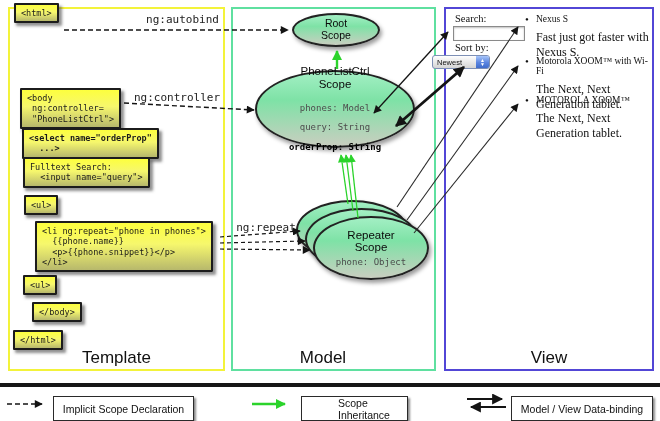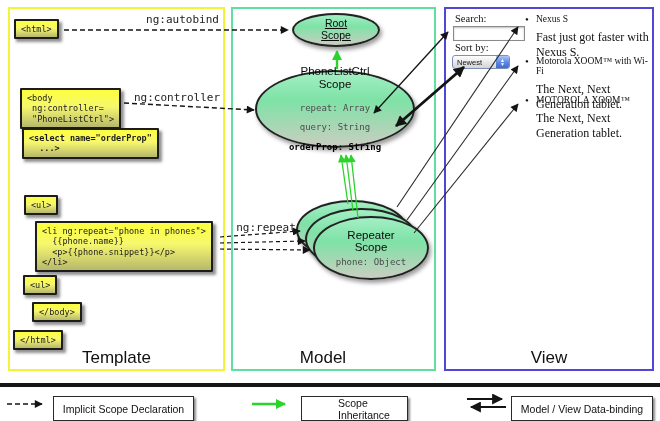--- a/index.html
+++ b/index.html
@@ -61,64 +61,66 @@
 
 <div class="canvas">
 
   <div class="col col-template"></div>
   <div class="col col-model"></div>
   <div class="col col-view"></div>
   <div class="lbl-template">Template</div>
   <div class="lbl-model">Model</div>
   <div class="lbl-view">View</div>
 
-  <div class="code-box" style="left:14px;top:19px;">&lt;html&gt;</div>
+  <div class="code-box" style="left:14px;top:3px;">&lt;html&gt;</div>
   <div class="code-box" style="left:20px;top:88px;">&lt;body
  ng:controller=
  "PhoneListCtrl"&gt;</div>
   <div class="code-box code-bold" style="left:22px;top:128px;">&lt;select name="orderProp"
   ...&gt;</div>
+  <div class="code-box" style="left:23px;top:157px;">Fulltext Search:
+  &lt;input name="query"&gt;</div>
   <div class="code-box" style="left:24px;top:195px;">&lt;ul&gt;</div>
   <div class="code-box" style="left:35px;top:221px;">&lt;li ng:repeat="phone in phones"&gt;
   {{phone.name}}
   &lt;p&gt;{{phone.snippet}}&lt;/p&gt;
 &lt;/li&gt;</div>
   <div class="code-box" style="left:23px;top:275px;">&lt;ul&gt;</div>
   <div class="code-box" style="left:32px;top:302px;">&lt;/body&gt;</div>
   <div class="code-box" style="left:13px;top:330px;">&lt;/html&gt;</div>
 
   <div class="scope" style="left:292px;top:13px;width:88px;height:34px;">
-    <div class="scope-title" style="font-size:10.5px;text-decoration:underline;">Root
+    <div class="scope-title" style="font-size:10.5px;">Root
 Scope</div>
   </div>
 
   <div class="scope" style="left:255px;top:70px;width:160px;height:78px;gap:9px;">
     <div class="scope-title">PhoneListCtrl
 Scope</div>
-    <div class="scope-prop" style="margin-top:3px;">repeat: Array</div>
+    <div class="scope-prop" style="margin-top:3px;">phones: Model</div>
     <div class="scope-prop">query: String</div>
     <div class="scope-prop bold">orderProp: String</div>
   </div>
 
   <div class="scope stack-shell" style="left:296px;top:200px;width:112px;height:60px;"></div>
   <div class="scope stack-shell" style="left:305px;top:208px;width:113px;height:62px;"></div>
   <div class="scope" style="left:313px;top:216px;width:116px;height:64px;">
     <div class="scope-title">Repeater
 Scope</div>
     <div class="scope-prop" style="margin-top:3px;">phone: Object</div>
   </div>
 
   <div class="arrow-label" style="left:140px;top:13px;width:85px;">ng:autobind</div>
   <div class="arrow-label" style="left:132px;top:91px;width:90px;">ng:controller</div>
   <div class="arrow-label" style="left:235px;top:221px;width:62px;">ng:repeat</div>
 
   <div class="v-label" style="left:455px;top:13px;">Search:</div>
   <input class="v-input" style="left: 453px; top: 26px;">
   <div class="v-label" style="left:455px;top:42px;font-family:Liberation Serif, serif;">Sort by:</div>
-  <div class="dropdown" style="left:452px;top:55px;">
+  <div class="dropdown" style="left:432px;top:55px;">
     <span class="dd-text">Newest</span>
     <span class="dd-btn">
         <span>▲</span>
         <span>▼</span>
       </span>
   </div>
 
   <div class="v-item" style="top:14px;">
     <div class="v-title">Nexus S</div>
     <div class="v-desc">Fast just got faster with Nexus S.</div>

